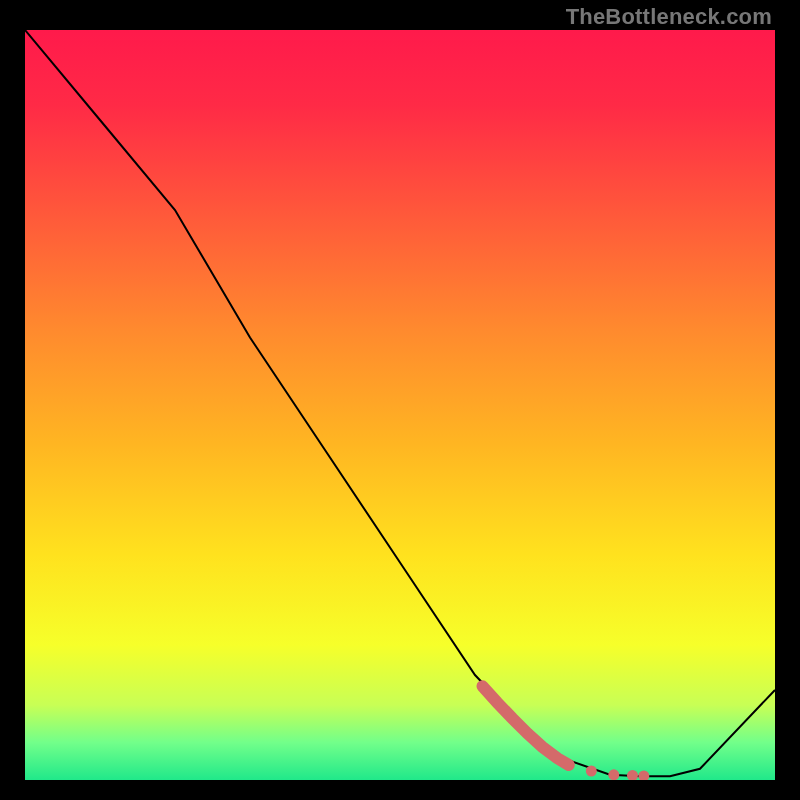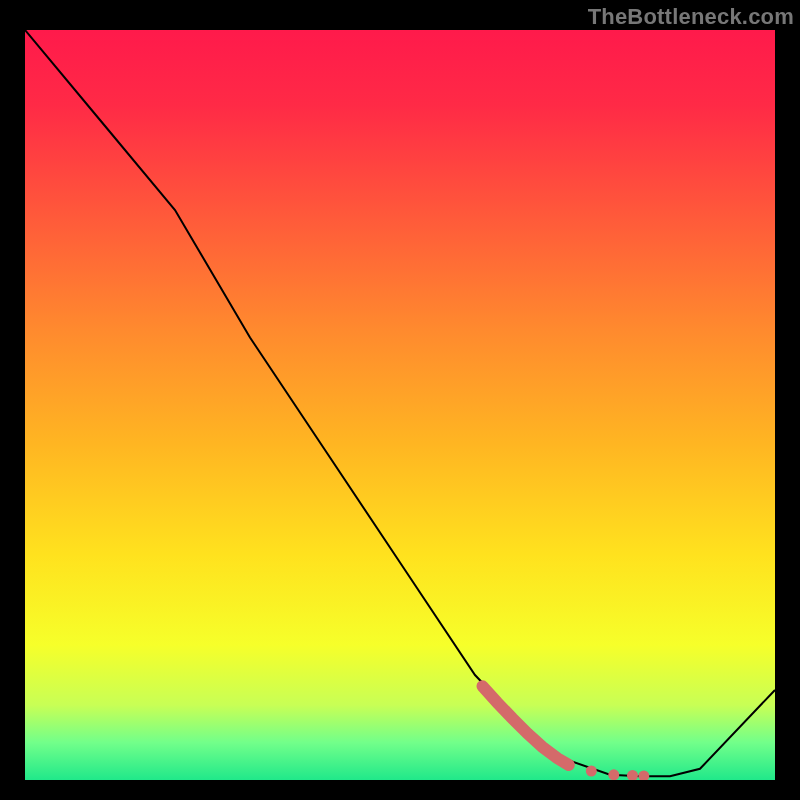--- a/index.html
+++ b/index.html
@@ -12,21 +12,21 @@
     overflow: hidden;
   }
   .frame {
     position: relative;
     width: 800px;
     height: 800px;
   }
   .watermark {
     position: absolute;
     top: 4px;
-    right: 6px;
+    right: 28px;
     font-size: 22px;
     font-weight: 600;
     color: #777;
     letter-spacing: 0.2px;
     user-select: none;
   }
   .plot {
     position: absolute;
     left: 25px;
     top: 30px;

